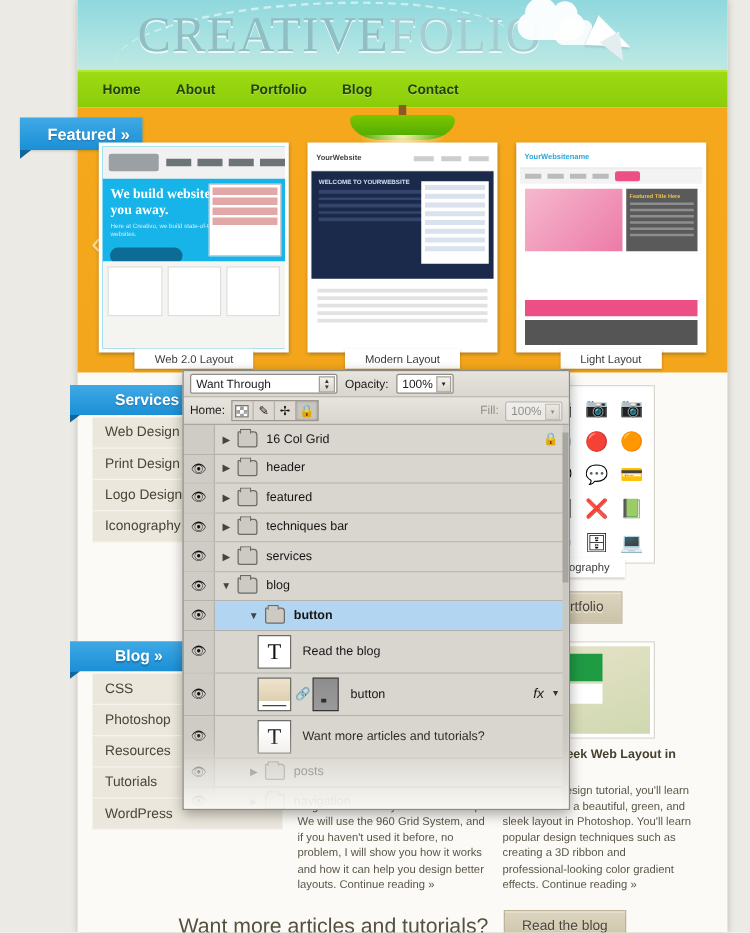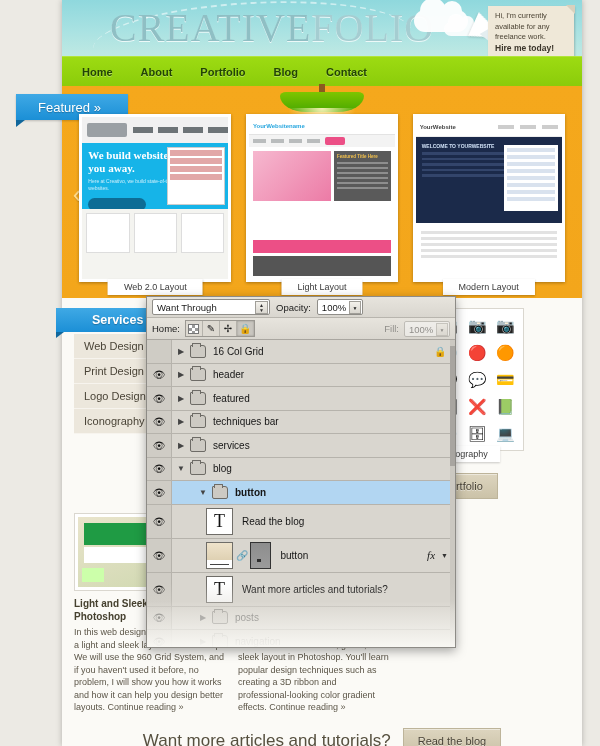--- a/index.html
+++ b/index.html
@@ -89,23 +89,23 @@
     text-shadow: 0 1px 0 rgba(255,255,255,.3);
     text-align: center;
   }
 
   
   .feat {
     position: relative; height: 212px;
     background: linear-gradient(#f5a81c, #f3a61b);
   }
   .feat-tab {
-    position: absolute; left: -46px; top: 8px; width: 112px; height: 26px;
+    position: absolute; left: -46px; top: 8px; width: 98px; height: 26px;
     background: linear-gradient(#3fa9e5, #1b8fd6);
-    color: #fff; font-size: 13px; font-weight: normal;
+    color: #fff; font-size: 13px; font-weight: bold;
     display: flex; align-items: center; padding-left: 22px;
     text-shadow: 0 1px 1px rgba(0,0,0,.25);
     box-shadow: 0 1px 2px rgba(0,0,0,.2);
   }
   .feat-tab:after {
     content: ""; position: absolute; left: 0; bottom: -7px;
     border-left: 9px solid #10679c; border-bottom: 7px solid transparent;
   }
   .lamp {
     position: absolute; left: 50%; top: -2px; transform: translateX(-50%);
@@ -338,21 +338,21 @@
   .pthumb:after {
     content: ""; position: absolute; left: 3px; right: 3px; bottom: 3px; height: 1px;
     background: #444; box-shadow: 0 -2px 0 -1px #444;
   }
   .mthumb {
     width: 21px; height: 27px; border: 1px solid #333; flex: none;
     background: linear-gradient(#8d8d8d,#9b9b9b); margin-left: 11px; position: relative;
   }
   .mthumb:after { content:""; position:absolute; left:6px; bottom:6px; width:4px; height:3px; background:#2e2e2e; }
   .clip { font-size: 10px; margin-left: 3px; color: #444; }
-  .fx { margin-left: auto; font-family: Liberation Serif, serif; font-style: italic; font-size: 11px; padding-right: 6px; }
+  .fx { margin-left: auto; font-family: Liberation Sans, sans-serif; font-style: italic; font-size: 11px; padding-right: 6px; }
   .fxar { font-size: 7px; padding-right: 7px; color: #333; }
   .indent1 { margin-left: 22px; }
   .indent2 { margin-left: 34px; }
   .ghost { opacity: .38; }
   .fade {
     position: absolute; left: 0; right: 0; bottom: 0; height: 66px;
     background: linear-gradient(rgba(217,214,207,0), rgba(217,214,207,.55) 45%, rgba(217,214,207,0));
     pointer-events: none;
   }
   .psfade {
@@ -372,26 +372,20 @@
 
   <div class="page">
 
     <div class="hdr">
       <div class="dash"></div>
       <div class="logo"><span>CREATIVE</span><b>FOLIO</b></div>
       <div class="cloud"></div>
       <div class="cloud cloud2"></div>
       <div class="plane"></div>
       <div class="plane2"></div>
-      <div class="note">
-        <div>Hi, I'm currently</div>
-        <div>available for any</div>
-        <div>freelance work.</div>
-        <div class="hire">Hire me today!</div>
-      </div>
     </div>
 
     <div class="nav">
       <a href="#">Home</a>
       <a href="#">About</a>
       <a href="#">Portfolio</a>
       <a href="#">Blog</a>
       <a href="#">Contact</a>
     </div>
 
@@ -429,50 +423,20 @@
               </div>
             <div class="bot">
                 <div class="cols">
                   <span></span>
                   <span></span>
                   <span></span>
                 </div>
               </div>
           </div>
           <div class="cap">Web 2.0 Layout</div>
-        </div>
-
-        <div class="thumb">
-          <div class="shot s2">
-            <div class="top">
-                <span class="lg">YourWebsitename</span>
-              </div>
-            <div class="nb">
-                <i></i>
-                <i></i>
-                <i></i>
-                <i></i>
-                <span class="pink"></span>
-              </div>
-            <div class="hero">
-                <div class="img"></div>
-                <div class="txt">
-                  <b>Featured Title Here</b>
-                  <i></i>
-                  <i></i>
-                  <i></i>
-                  <i></i>
-                  <i></i>
-                  <i></i>
-                </div>
-              </div>
-            <div class="pinkbar"></div>
-              <div class="gray"></div>
-          </div>
-          <div class="cap">Light Layout</div>
         </div>
 
         <div class="thumb">
           <div class="shot s3">
             <div class="top">
                 <span class="lg">YourWebsite</span>
                 <div class="nv">
                   <i></i>
                   <i></i>
                   <i></i>
@@ -498,20 +462,50 @@
               </div>
             <div class="ft">
                 <i></i>
                 <i></i>
                 <i></i>
                 <i></i>
                 <i></i>
               </div>
           </div>
           <div class="cap">Modern Layout</div>
+        </div>
+
+        <div class="thumb">
+          <div class="shot s2">
+            <div class="top">
+                <span class="lg">YourWebsitename</span>
+              </div>
+            <div class="nb">
+                <i></i>
+                <i></i>
+                <i></i>
+                <i></i>
+                <span class="pink"></span>
+              </div>
+            <div class="hero">
+                <div class="img"></div>
+                <div class="txt">
+                  <b>Featured Title Here</b>
+                  <i></i>
+                  <i></i>
+                  <i></i>
+                  <i></i>
+                  <i></i>
+                  <i></i>
+                </div>
+              </div>
+            <div class="pinkbar"></div>
+              <div class="gray"></div>
+          </div>
+          <div class="cap">Light Layout</div>
         </div>
 
       </div>
     </div>
 
     <div class="cols3">
 
       <div class="col">
         <div class="sect-tab">Services »</div>
         <ul class="lst">
@@ -550,20 +544,30 @@
           </div>
           <div class="pcap">Iconography</div>
         </div>
         <div class="tanbtn">View portfolio</div>
       </div>
 
     </div>
 
     <div class="cols3" style="padding-top:14px">
 
+      <div class="col">
+        <div class="sect-tab">Blog »</div>
+        <ul class="lst">
+          <li>CSS</li>
+          <li>Photoshop</li>
+          <li>Resources</li>
+          <li>Tutorials</li>
+          <li>WordPress</li>
+        </ul>
+      </div>
 
       <div class="col">
         <div class="postimg">
             <div class="inner">
               <div class="bar"></div>
               <div class="w"></div>
               <div class="th"></div>
             </div>
           </div>
         <div class="posttitle">Light and Sleek Web Layout in Photoshop</div>

